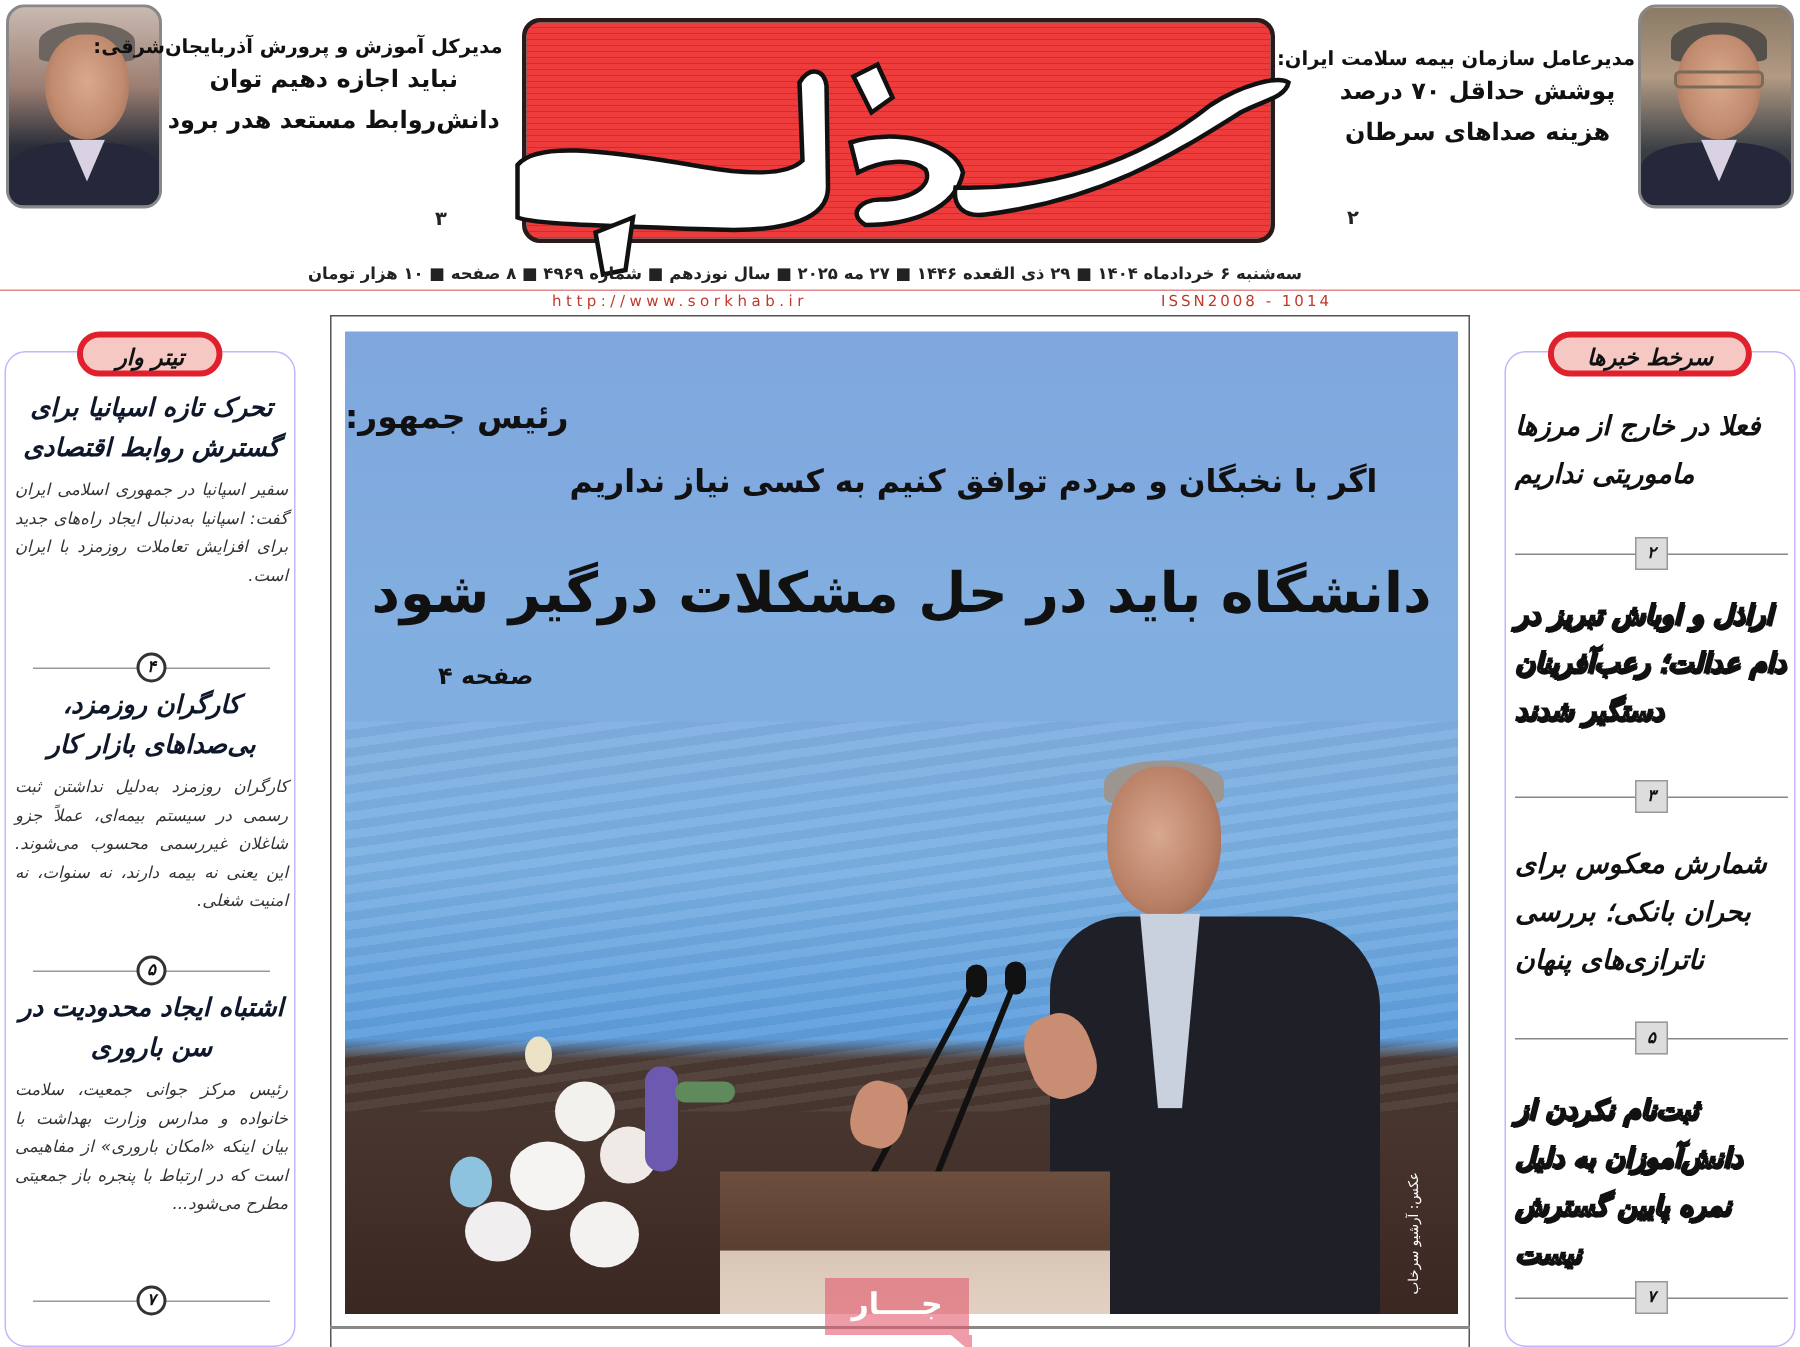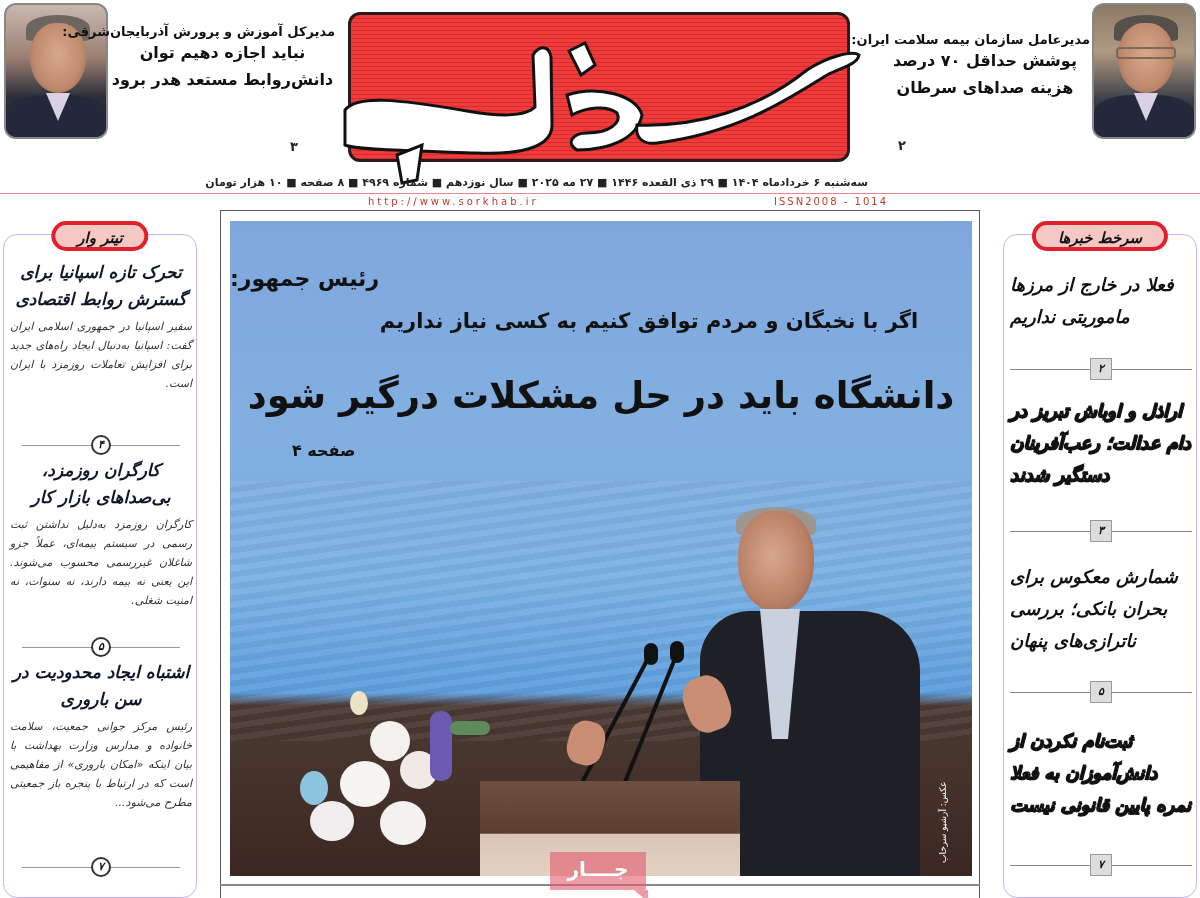--- a/index.html
+++ b/index.html
@@ -249,18 +249,18 @@
   </div>
 
   <article class="rhead" style="top:326px;">
     <h3>شمارش معکوس برای بحران بانکی؛ بررسی ناترازی‌های پنهان</h3>
   </article>
   <div class="rdivider" style="top:457px;">
     <span class="sq-num">۵</span>
   </div>
 
   <article class="rhead" style="top:490px;">
-    <h3 class="outline">ثبت‌نام نکردن از دانش‌آموزان به فعلا نمره پایین قانونی نیست</h3>
+    <h3 class="outline">ثبت‌نام نکردن از دانش‌آموزان به دلیل نمره پایین گسترش نیست</h3>
   </article>
   <div class="rdivider" style="top:630px;">
     <span class="sq-num">۷</span>
   </div>
 </aside>
 
 </body></html>

